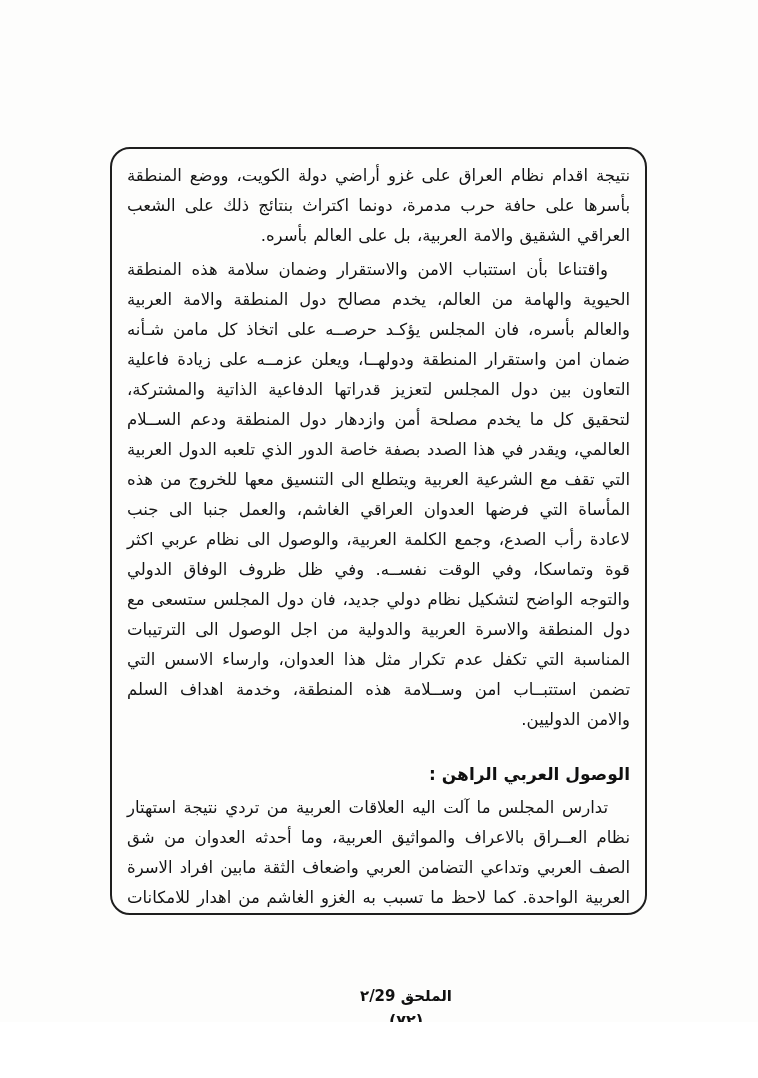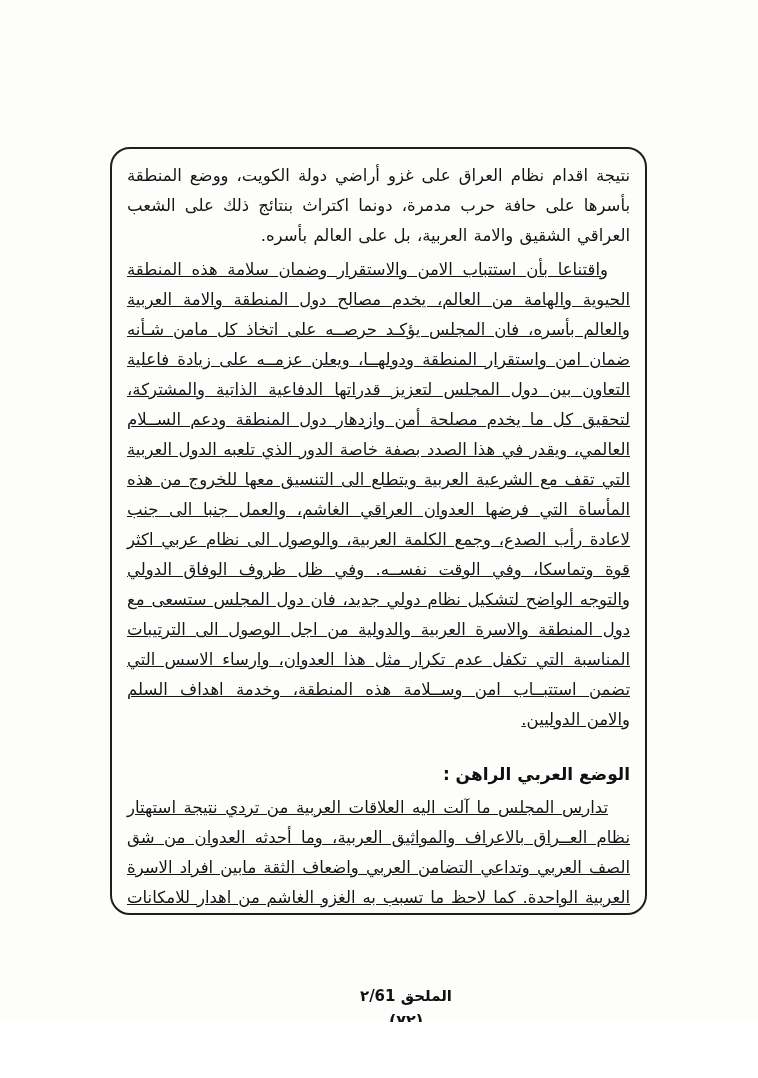--- a/index.html
+++ b/index.html
@@ -32,21 +32,20 @@
   .para {
     margin: 0 0 4px 0;
     font-size: 16.5px;
     line-height: 30px;
     text-align: justify;
     word-spacing: 1px;
     color: #141414;
   }
   .para.indented {
     text-indent: 22px;
-    text-decoration: underline;
   }
   .section-heading {
     margin: 24px 0 4px 0;
     font-size: 17px;
     font-weight: bold;
     line-height: 30px;
     text-align: right;
     color: #101010;
   }
   .footer {
@@ -75,24 +74,24 @@
 </head>
 <body>
 
 <div class="page">
 
   <div class="frame">
     <p class="para">نتيجة اقدام نظام العراق على غزو أراضي دولة الكويت، ووضع المنطقة بأسرها على حافة حرب مدمرة، دونما اكتراث بنتائج ذلك على الشعب العراقي الشقيق والامة العربية، بل على العالم بأسره.</p>
 
     <p class="para indented">واقتناعا بأن استتباب الامن والاستقرار وضمان سلامة هذه المنطقة الحيوية والهامة من العالم، يخدم مصالح دول المنطقة والامة العربية والعالم بأسره، فان المجلس يؤكـد حرصــه على اتخاذ كل مامن شـأنه ضمان امن واستقرار المنطقة ودولهــا، ويعلن عزمــه على زيادة فاعلية التعاون بين دول المجلس لتعزيز قدراتها الدفاعية الذاتية والمشتركة، لتحقيق كل ما يخدم مصلحة أمن وازدهار دول المنطقة ودعم الســلام العالمي، ويقدر في هذا الصدد بصفة خاصة الدور الذي تلعبه الدول العربية التي تقف مع الشرعية العربية ويتطلع الى التنسيق معها للخروج من هذه المأساة التي فرضها العدوان العراقي الغاشم، والعمل جنبا الى جنب لاعادة رأب الصدع، وجمع الكلمة العربية، والوصول الى نظام عربي اكثر قوة وتماسكا، وفي الوقت نفســه. وفي ظل ظروف الوفاق الدولي والتوجه الواضح لتشكيل نظام دولي جديد، فان دول المجلس ستسعى مع دول المنطقة والاسرة العربية والدولية من اجل الوصول الى الترتيبات المناسبة التي تكفل عدم تكرار مثل هذا العدوان، وارساء الاسس التي تضمن استتبــاب امن وســلامة هذه المنطقة، وخدمة اهداف السلم والامن الدوليين.</p>
 
-    <h2 class="section-heading">الوضع العربي الراهن :</h2>
+    <h2 class="section-heading">الوصول العربي الراهن :</h2>
 
     <p class="para indented">تدارس المجلس ما آلت اليه العلاقات العربية من تردي نتيجة استهتار نظام العــراق بالاعراف والمواثيق العربية، وما أحدثه العدوان من شق الصف العربي وتداعي التضامن العربي واضعاف الثقة مابين افراد الاسرة العربية الواحدة. كما لاحظ ما تسبب به الغزو الغاشم من اهدار للامكانات والطاقات العربية بعيدا عن قضايا التنمية وهموم المواطن العربي.</p>
 
   </div>
 
   <div class="footer">
-    <div class="annex-label">الملحق ٢/61</div>
+    <div class="annex-label">الملحق ٢/29</div>
     <div class="page-number">(٧٢)</div>
   </div>
 
 </div>
 
 </body></html>

